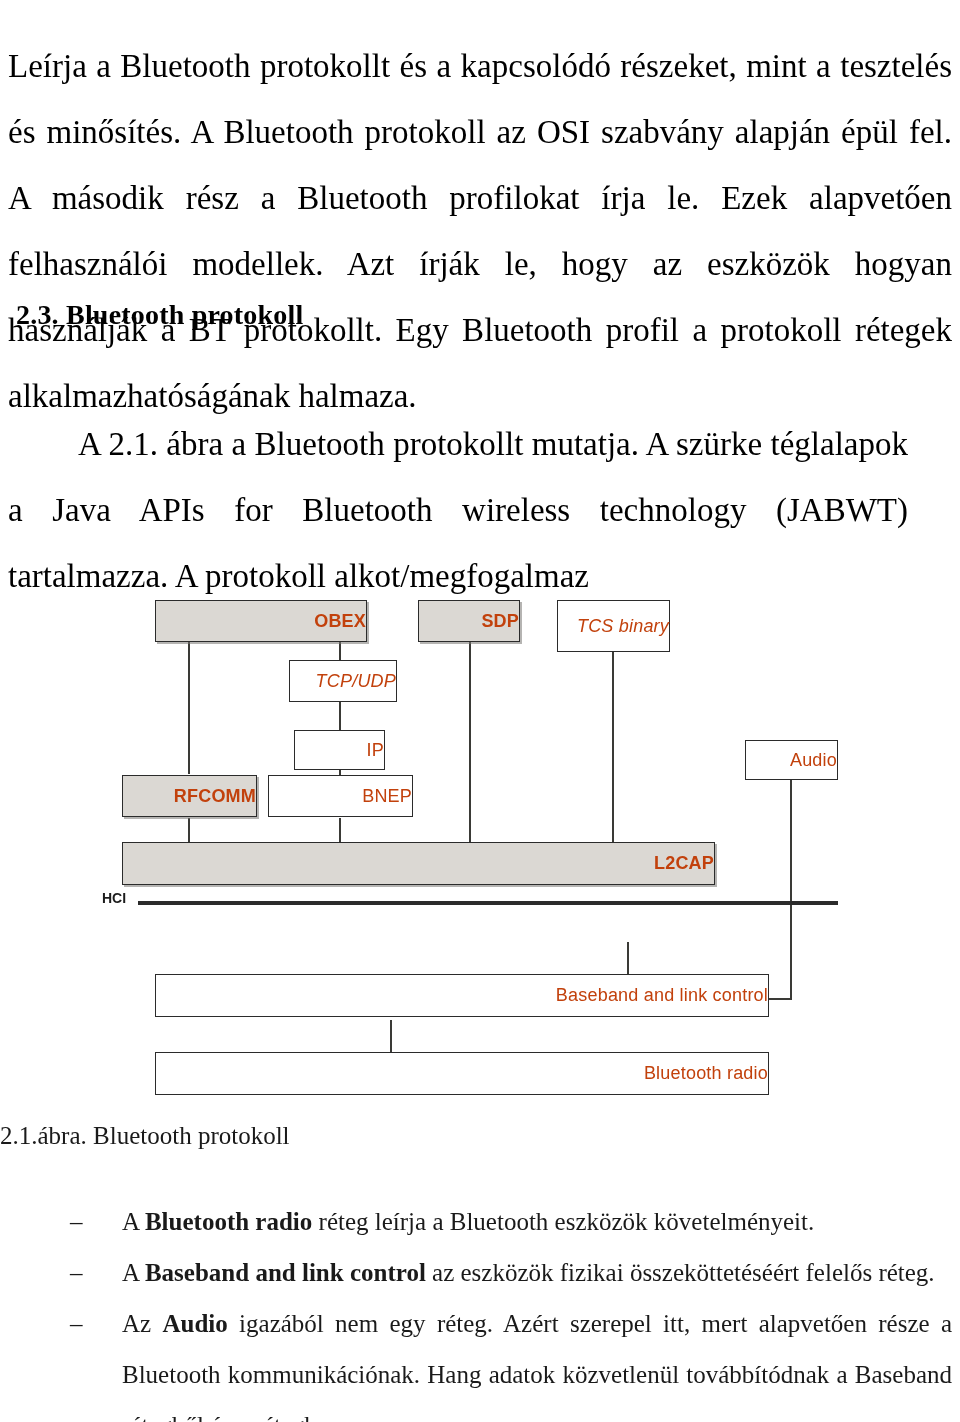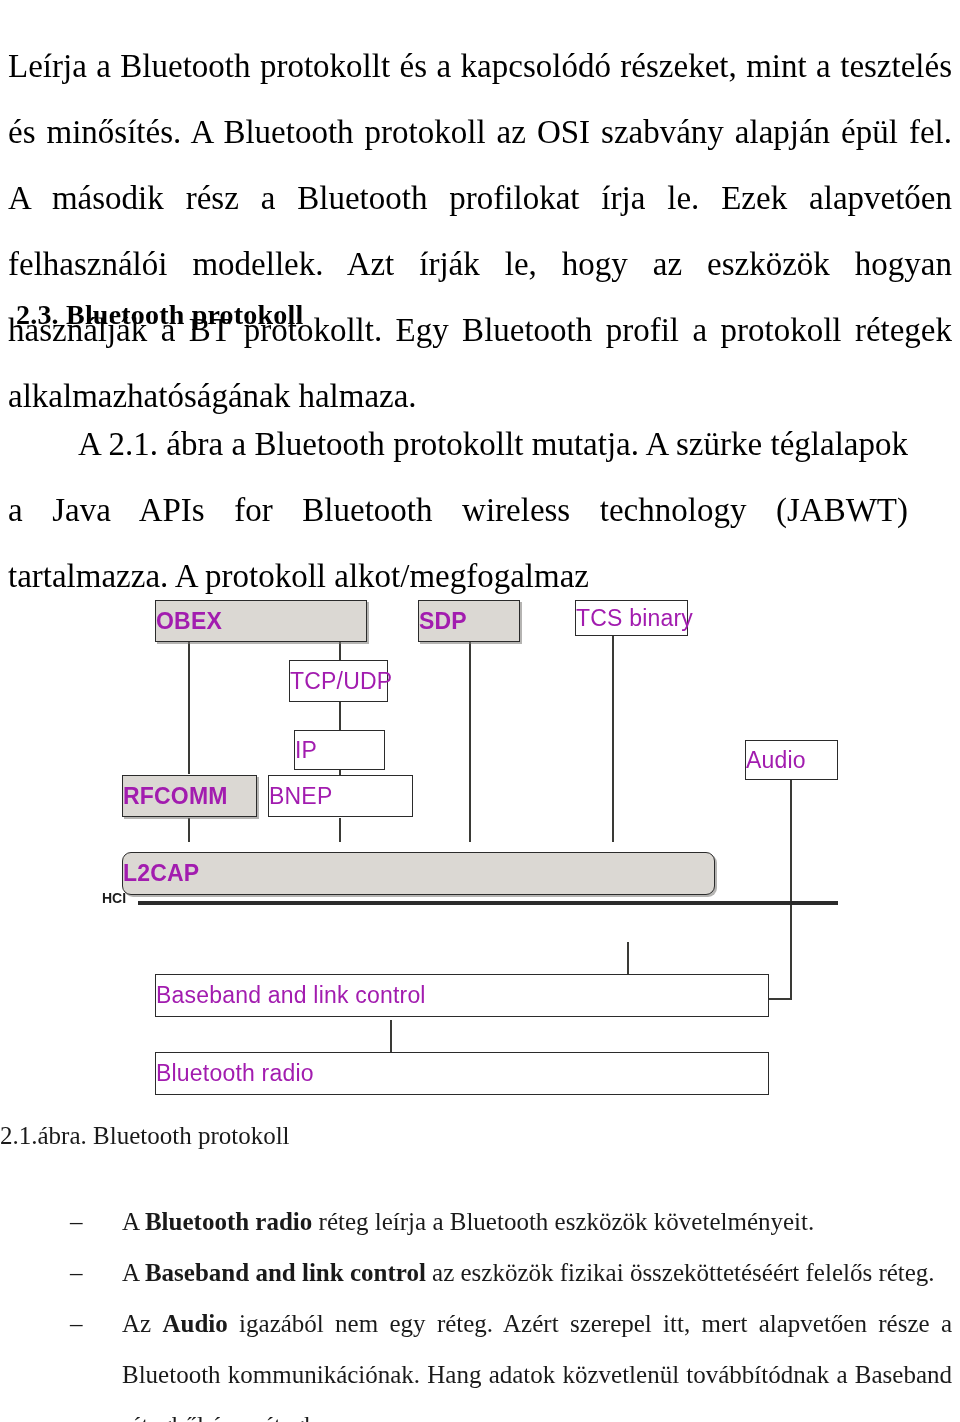--- a/index.html
+++ b/index.html
@@ -64,25 +64,25 @@
     top: 560px;
     width: 960px;
     height: 520px;
   }
   .node {
     position: absolute;
     box-sizing: border-box;
     border: 1.6px solid #2b2b2b;
     background: #ffffff;
     font-family: "Liberation Sans", "DejaVu Sans", sans-serif;
-    font-size: 23px;
-    color: #a21caf;
+    font-size: 18px;
+    color: #c2410c;
     display: flex;
     align-items: center;
-    justify-content: flex-start;
+    justify-content: flex-end;
     letter-spacing: 0.2px;
     white-space: nowrap;
   }
   .node.shaded {
     background: #dbd8d3;
     font-weight: bold;
     box-shadow: 2px 2px 0 rgba(120,118,114,0.55);
   }
   .conn {
     position: absolute;
@@ -168,44 +168,44 @@
     <div class="conn v" style="left:627px; top:382px; height:32px;"></div>
 
     <div class="conn v" style="left:390px; top:460px; height:35px;"></div>
 
     <div class="node shaded" style="left:155px; top:40px; width:212px; height:42px;">
       <span>OBEX</span>
     </div>
     <div class="node shaded" style="left:418px; top:40px; width:102px; height:42px;">
       <span>SDP</span>
     </div>
-    <div class="node" style="left:575px; top:40px; width:113px; height:36px;">
+    <div class="node" style="left:557px; top:40px; width:113px; height:52px;font-style:italic;">
       <span>TCS binary</span>
     </div>
 
-    <div class="node" style="left:289px; top:100px; width:99px; height:42px;">
+    <div class="node" style="left:289px; top:100px; width:108px; height:42px;font-style:italic;">
       <span>TCP/UDP</span>
     </div>
 
     <div class="node" style="left:294px; top:170px; width:91px; height:40px;">
       <span>IP</span>
     </div>
 
     <div class="node" style="left:268px; top:215px; width:145px; height:42px;">
       <span>BNEP</span>
     </div>
     <div class="node shaded" style="left:122px; top:215px; width:135px; height:42px;">
       <span>RFCOMM</span>
     </div>
 
     <div class="node" style="left:745px; top:180px; width:93px; height:40px;">
       <span>Audio</span>
     </div>
 
-    <div class="node shaded" style="left:122px; top:292px; width:593px; height:43px;border-radius:9px;">
+    <div class="node shaded" style="left:122px; top:282px; width:593px; height:43px;">
       <span>L2CAP</span>
     </div>
 
     <div id="hci-rule" style="left:138px; top:341px; width:700px;"></div>
     <div id="hci-label" style="left:102px; top:330px;">HCI</div>
 
 
     <div class="node" style="left:155px; top:414px; width:614px; height:43px;">
       <span>Baseband and link control</span>
     </div>

